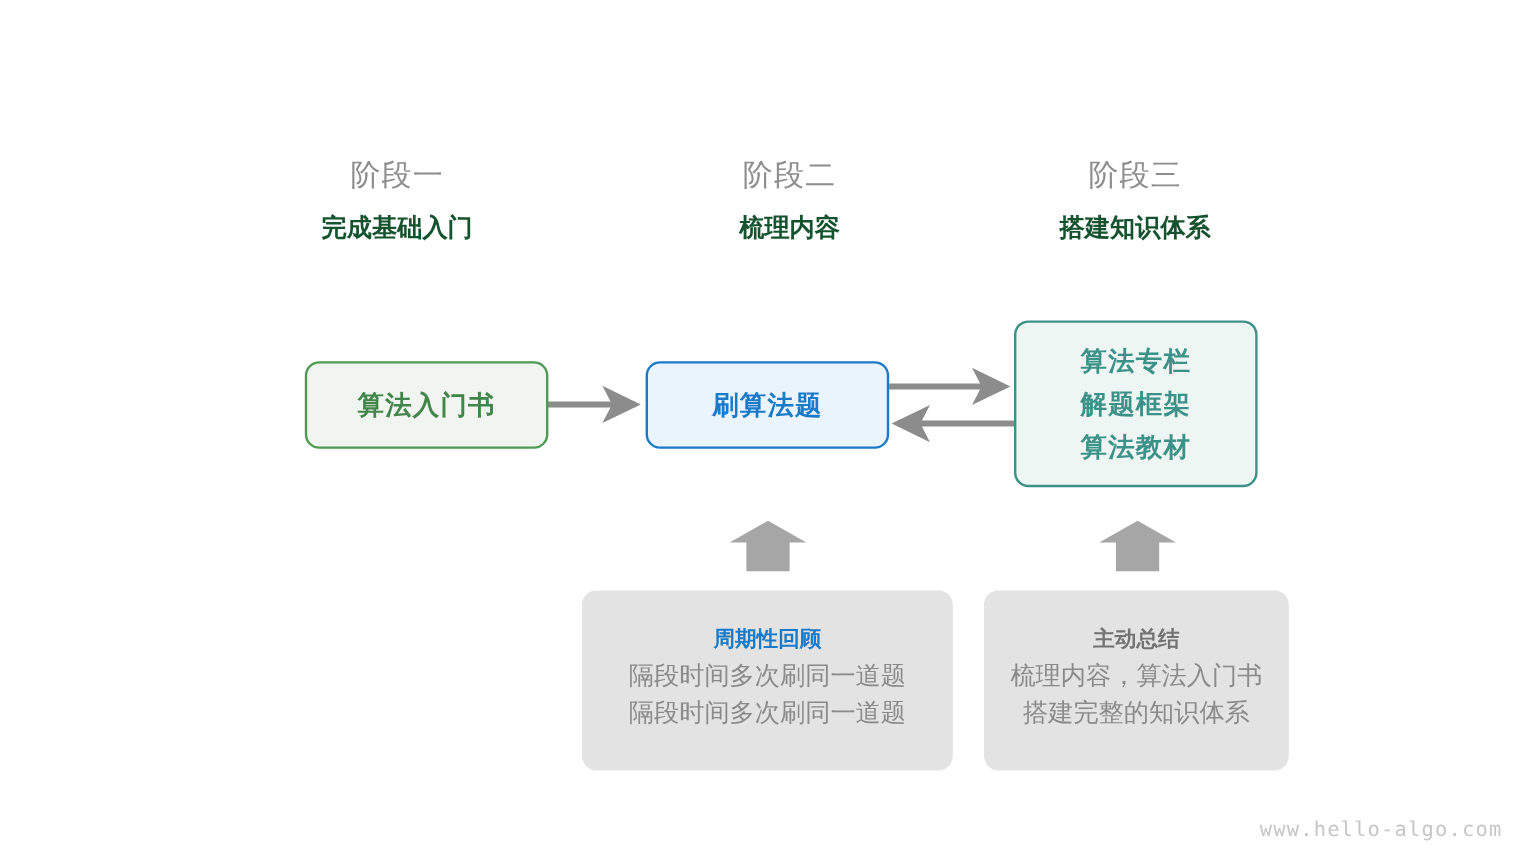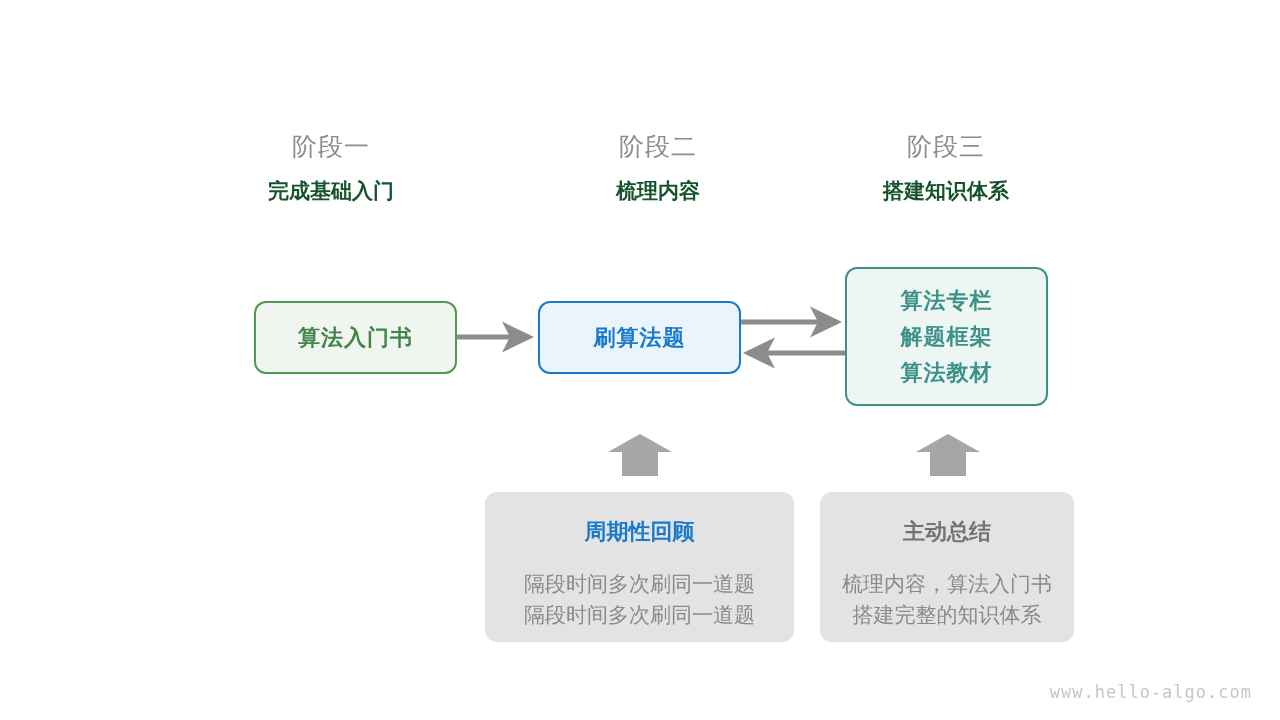--- a/index.html
+++ b/index.html
@@ -104,27 +104,27 @@
     position: absolute;
     box-sizing: border-box;
     border-radius: 12px;
     background: #e3e3e3;
     display: flex;
     flex-direction: column;
     align-items: center;
     padding-top: 26px;
   }
   .note-title {
-    font-size: 22px;
+    font-size: 18px;
     font-weight: bold;
     line-height: 28px;
     white-space: nowrap;
   }
   .note-body {
-    margin-top: 22px;
+    margin-top: 2px;
     font-size: 21px;
     color: #8a8a8a;
     line-height: 31px;
     text-align: center;
     white-space: nowrap;
   }
 
   #note-review {
     left: 485px; top: 492px;
     width: 309px; height: 150px;

